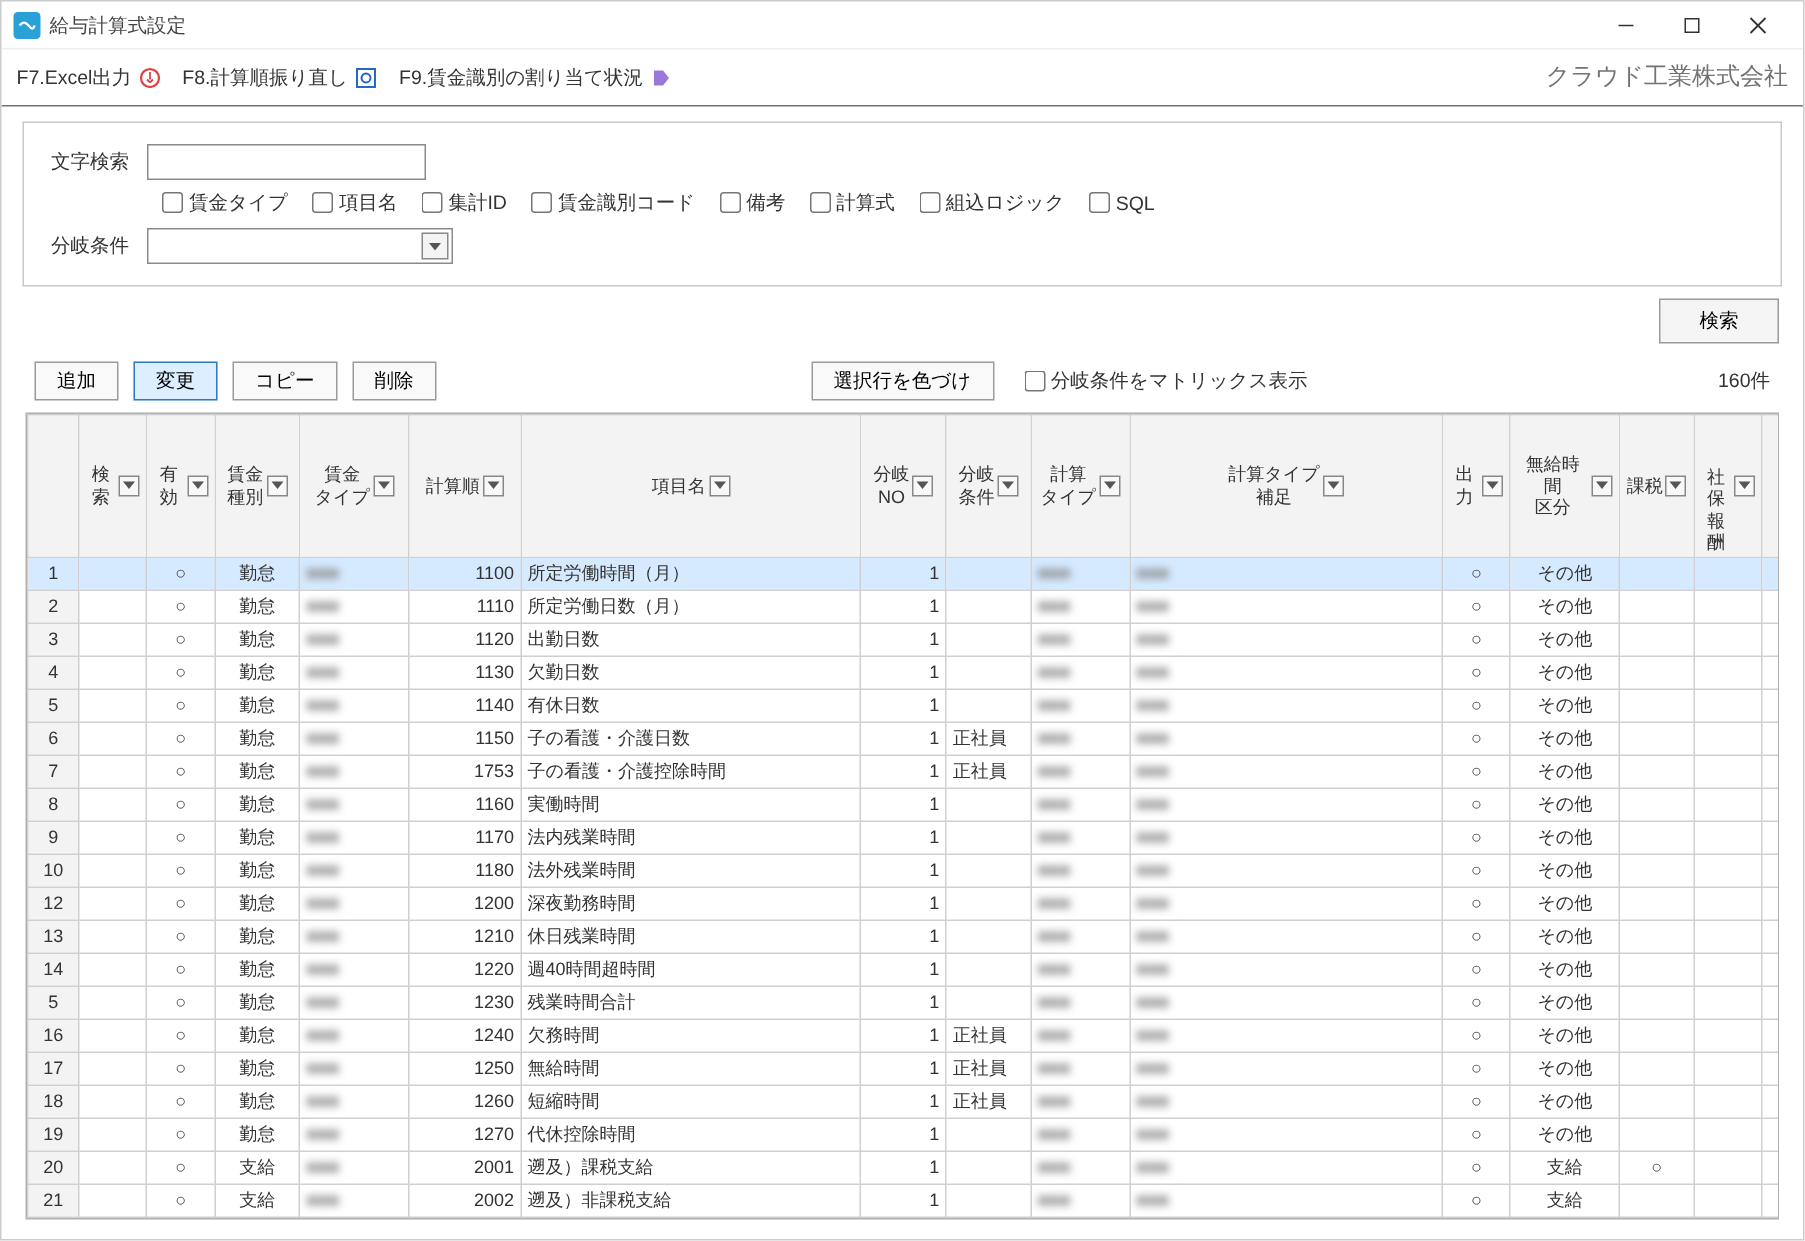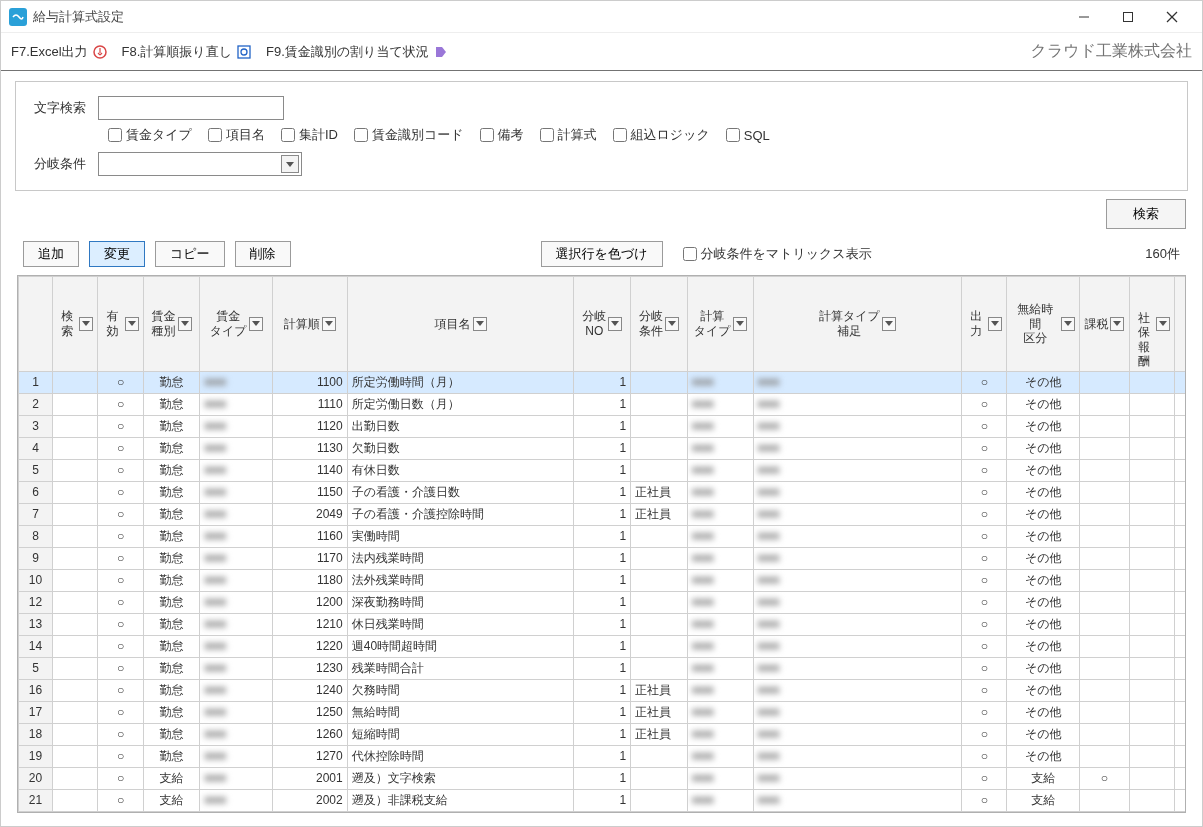--- a/index.html
+++ b/index.html
@@ -553,21 +553,21 @@
             <td class="center"></td>
             <td class="center"></td>
             <td></td>
           </tr>
           <tr class="rownum">
             <td class="center">7</td>
             <td class="center"></td>
             <td class="center">○</td>
             <td class="center">勤怠</td>
             <td><span class="blur">■■■</span></td>
-            <td class="num">2049</td>
+            <td class="num">1753</td>
             <td>子の看護・介護控除時間</td>
             <td class="num">1</td>
             <td>正社員</td>
             <td><span class="blur">■■■</span></td>
             <td><span class="blur">■■■</span></td>
             <td class="center">○</td>
             <td class="center">その他</td>
             <td class="center"></td>
             <td class="center"></td>
             <td></td>
@@ -770,21 +770,21 @@
             <td class="center"></td>
             <td></td>
           </tr>
           <tr class="rownum">
             <td class="center">20</td>
             <td class="center"></td>
             <td class="center">○</td>
             <td class="center">支給</td>
             <td><span class="blur">■■■</span></td>
             <td class="num">2001</td>
-            <td>遡及）文字検索</td>
+            <td>遡及）課税支給</td>
             <td class="num">1</td>
             <td></td>
             <td><span class="blur">■■■</span></td>
             <td><span class="blur">■■■</span></td>
             <td class="center">○</td>
             <td class="center">支給</td>
             <td class="center">○</td>
             <td class="center"></td>
             <td></td>
           </tr>

